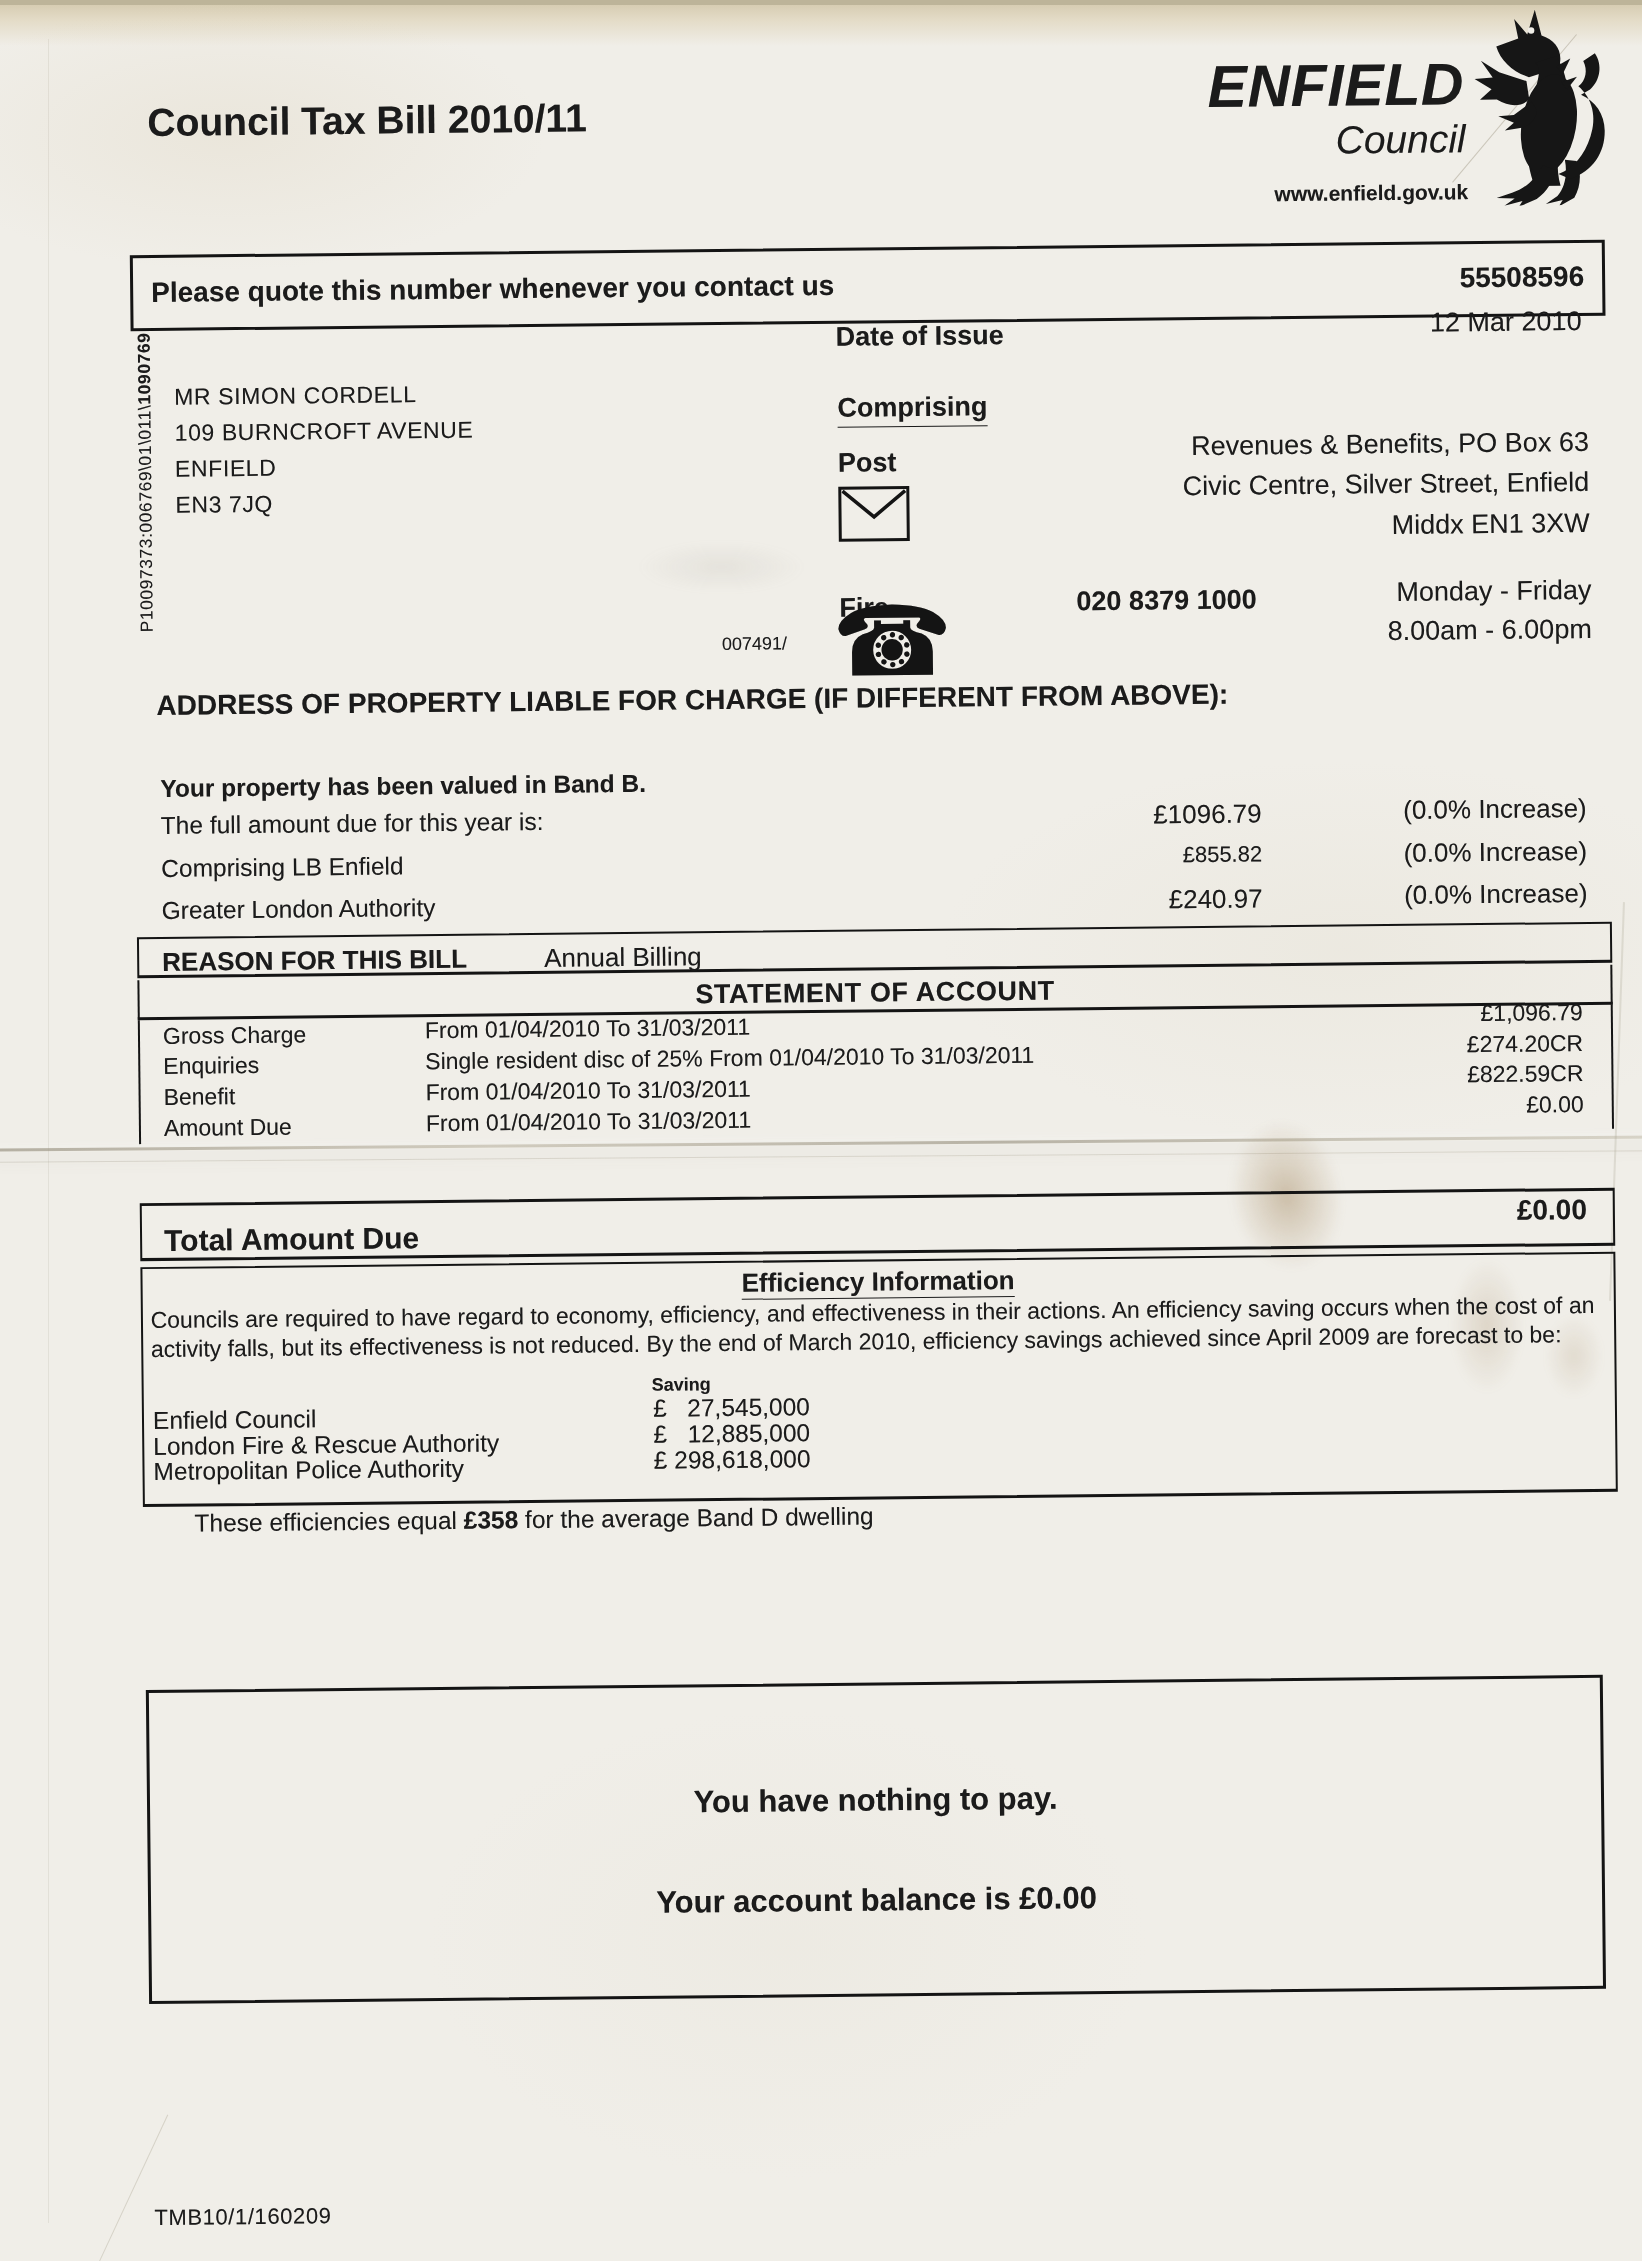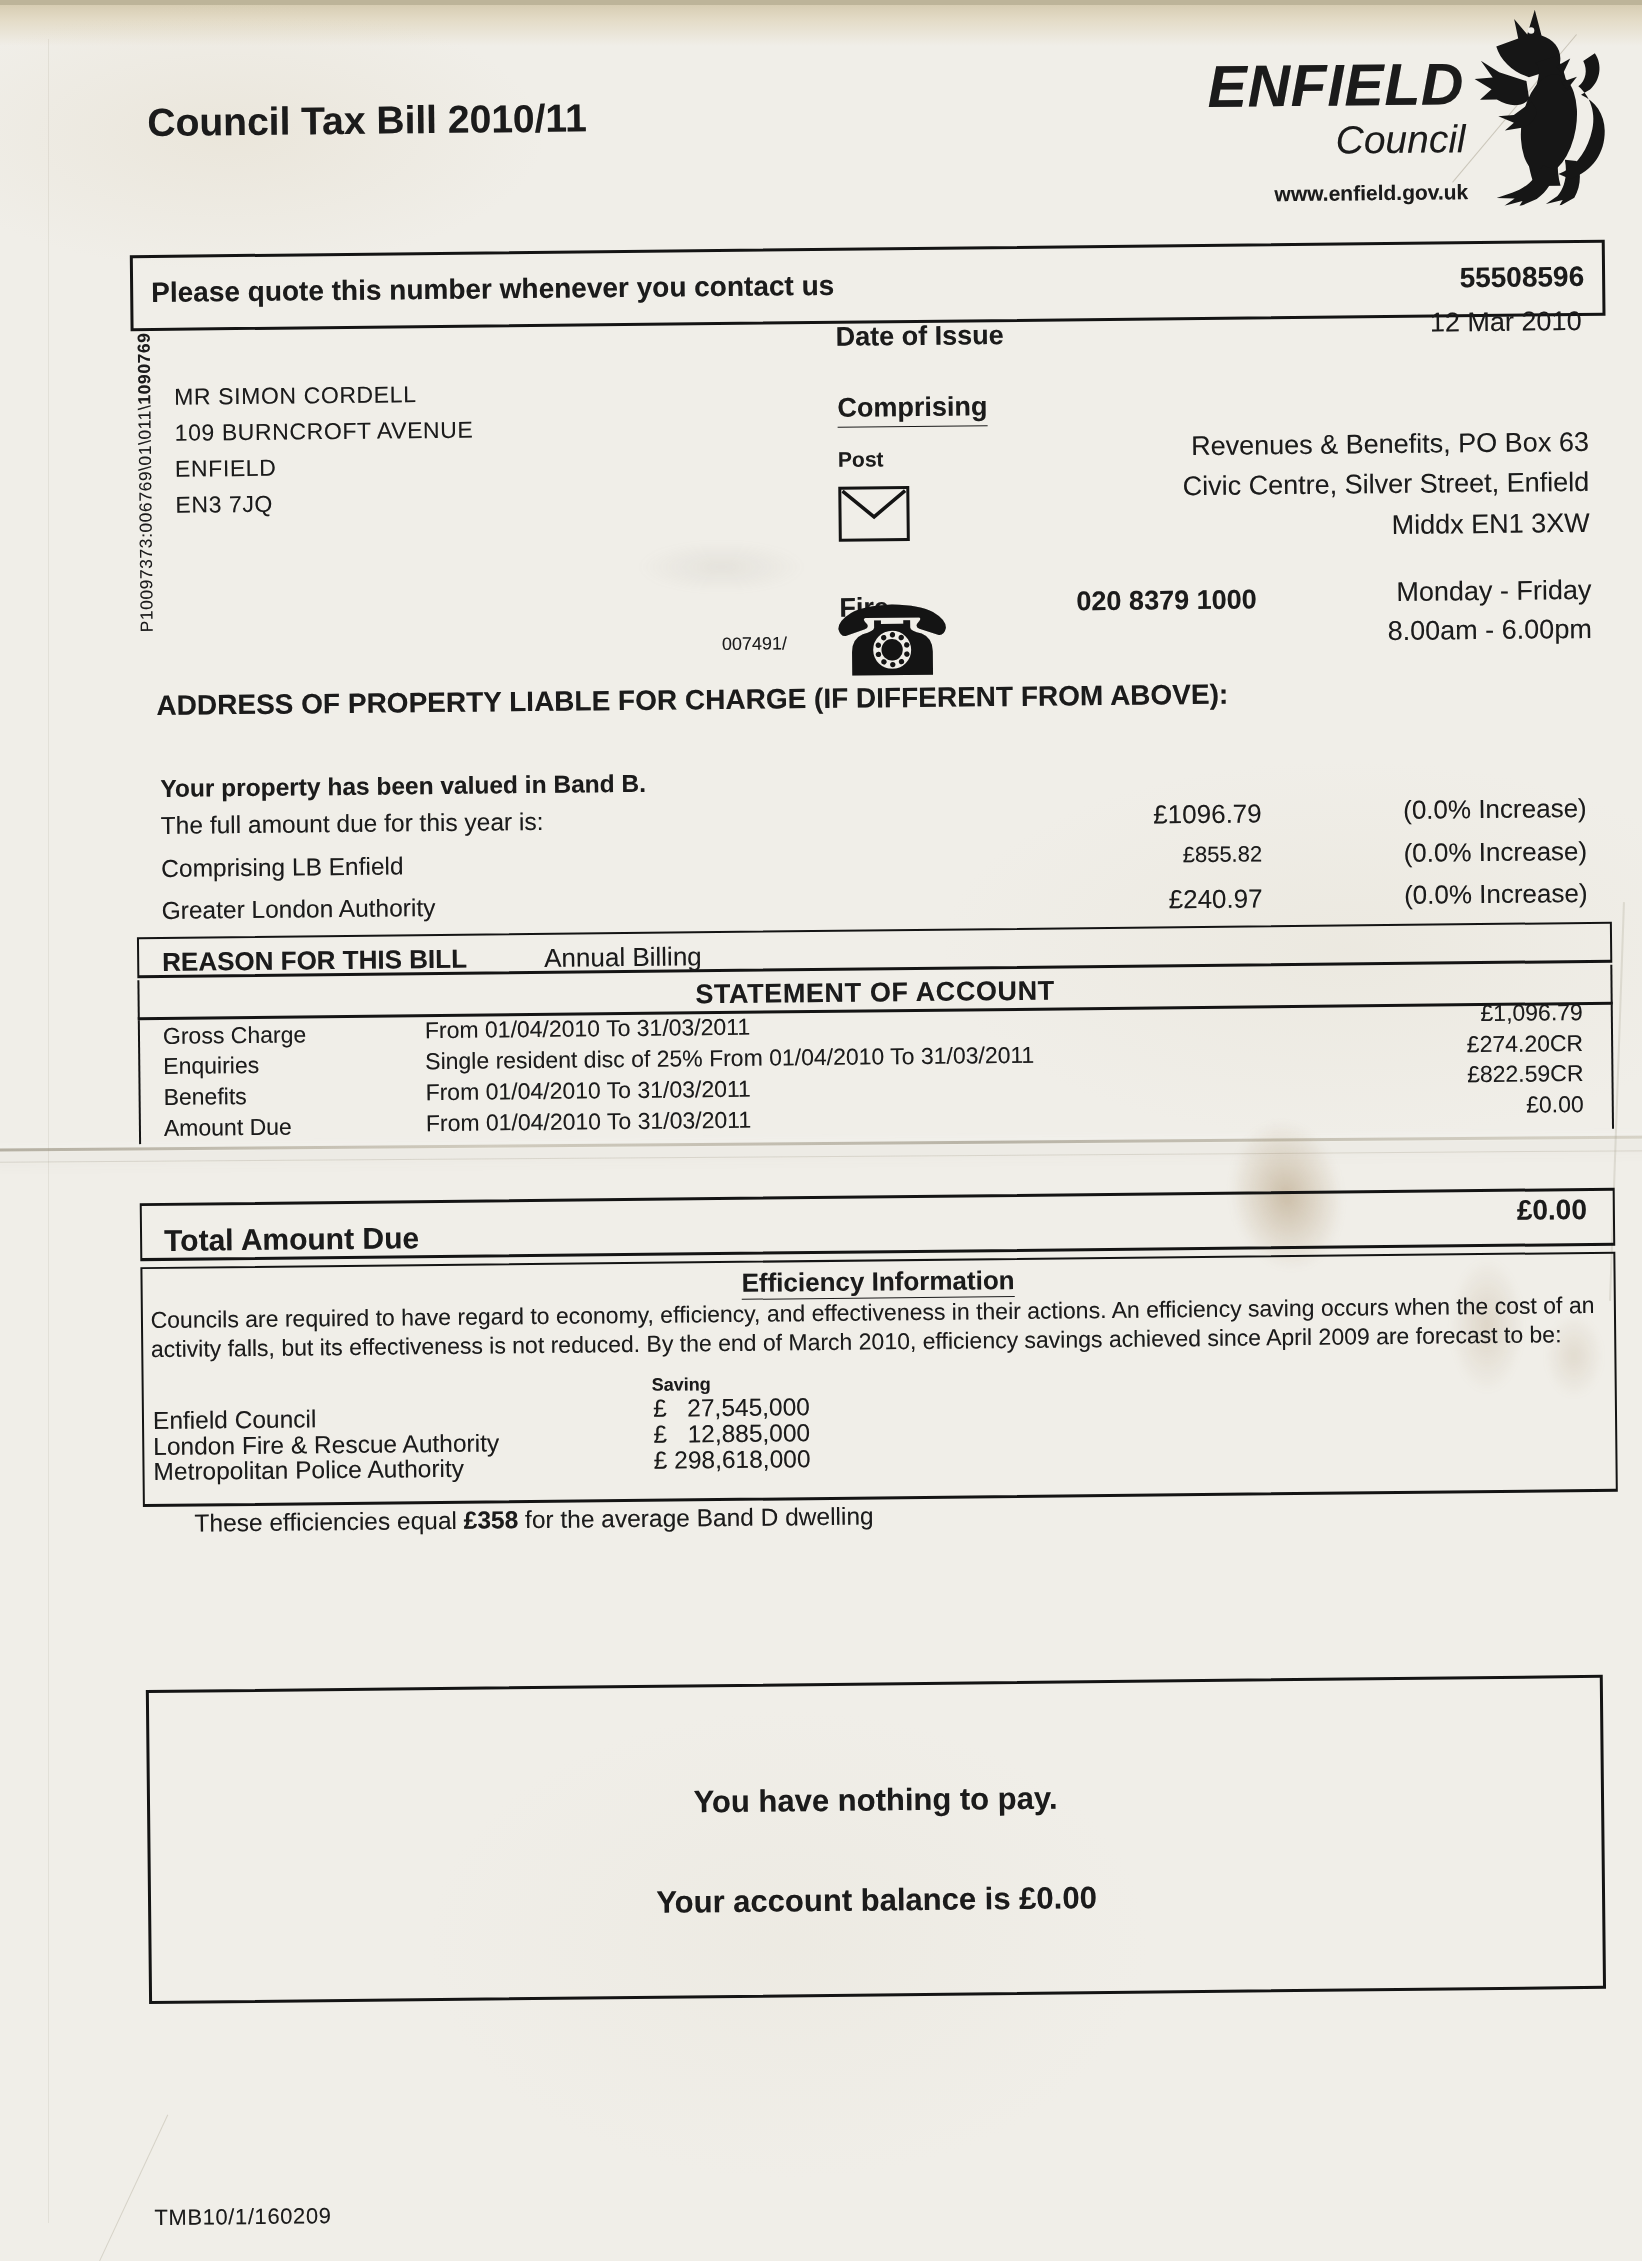--- a/index.html
+++ b/index.html
@@ -94,21 +94,21 @@
   <div class="t" style="left:121px;top:647px;width:303px;font-size:17.4px;letter-spacing:0.6px;transform:rotate(-90deg);transform-origin:0 0;">
     <span>P10097373:006769\01\011\</span><span class="b">1090769</span>
   </div>
 
   <div class="t" style="left:182px;top:377px;font-size:23px;letter-spacing:0.6px;">MR SIMON CORDELL</div>
   <div class="t" style="left:182px;top:413px;font-size:23px;letter-spacing:0.6px;">109 BURNCROFT AVENUE</div>
   <div class="t" style="left:182px;top:449px;font-size:23px;letter-spacing:0.6px;">ENFIELD</div>
   <div class="t" style="left:182px;top:485px;font-size:23px;letter-spacing:0.6px;">EN3 7JQ</div>
 
   <div class="t b" style="left:845px;top:393px;font-size:27px;border-bottom:1.9px solid #1b1b1b;padding-bottom:2.6px;">Comprising</div>
-  <div class="t b" style="left:845px;top:448px;font-size:21px;">Post</div>
+  <div class="t b" style="left:845px;top:448px;font-size:27px;">Post</div>
   <div class="t" style="right:46px;top:435px;font-size:27px;">Revenues &amp; Benefits, PO Box 63</div>
   <div class="t" style="right:46px;top:475px;font-size:27px;">Civic Centre, Silver Street, Enfield</div>
   <div class="t" style="right:46px;top:516px;font-size:27px;">Middx EN1 3XW</div>
 
   <div style="position:absolute;left:845px;top:487px;width:71px;height:55px;border:3.2px solid #141414;">
     <svg viewBox="0 0 110 82" style="width:100%;height:100%;">
       <polyline points="2,2 55,46 108,2" fill="none" stroke="#141414" stroke-width="6"></polyline>
     </svg>
   </div>
 
@@ -146,21 +146,21 @@
 
   <div style="position:absolute;left:139px;top:1013px;width:1475px;height:124px;border-left:2.6px solid #141414;border-right:2.6px solid #141414;">
     <div class="t" style="left:23px;top:2.6px;font-size:23px;">Gross Charge</div>
     <div class="t" style="left:285px;top:0px;font-size:23px;">From 01/04/2010 To 31/03/2011</div>
     <div class="t" style="right:28px;top:-6.4px;font-size:23px;">£1,096.79</div>
 
     <div class="t" style="left:23px;top:33px;font-size:23px;">Enquiries</div>
     <div class="t" style="left:285px;top:31px;font-size:23px;">Single resident disc of 25% From 01/04/2010 To 31/03/2011</div>
     <div class="t" style="right:28px;top:24.5px;font-size:23px;">£274.20CR</div>
 
-    <div class="t" style="left:23px;top:64px;font-size:23px;">Benefits</div>
+    <div class="t" style="left:23px;top:64px;font-size:23px;">Benefit</div>
     <div class="t" style="left:285px;top:62px;font-size:23px;">From 01/04/2010 To 31/03/2011</div>
     <div class="t" style="right:28px;top:55px;font-size:23px;">£822.59CR</div>
 
     <div class="t" style="left:23px;top:95px;font-size:23px;">Amount Due</div>
     <div class="t" style="left:285px;top:93px;font-size:23px;">From 01/04/2010 To 31/03/2011</div>
     <div class="t" style="right:28px;top:86px;font-size:23px;">£0.00</div>
   </div>
 
   <div class="box" style="left:139px;top:1196px;width:1475px;height:58px;border-width:3.2px 2.6px 3.2px 2.6px;">
     <div class="t b" style="left:22px;top:18px;font-size:30px;">Total Amount Due</div>

